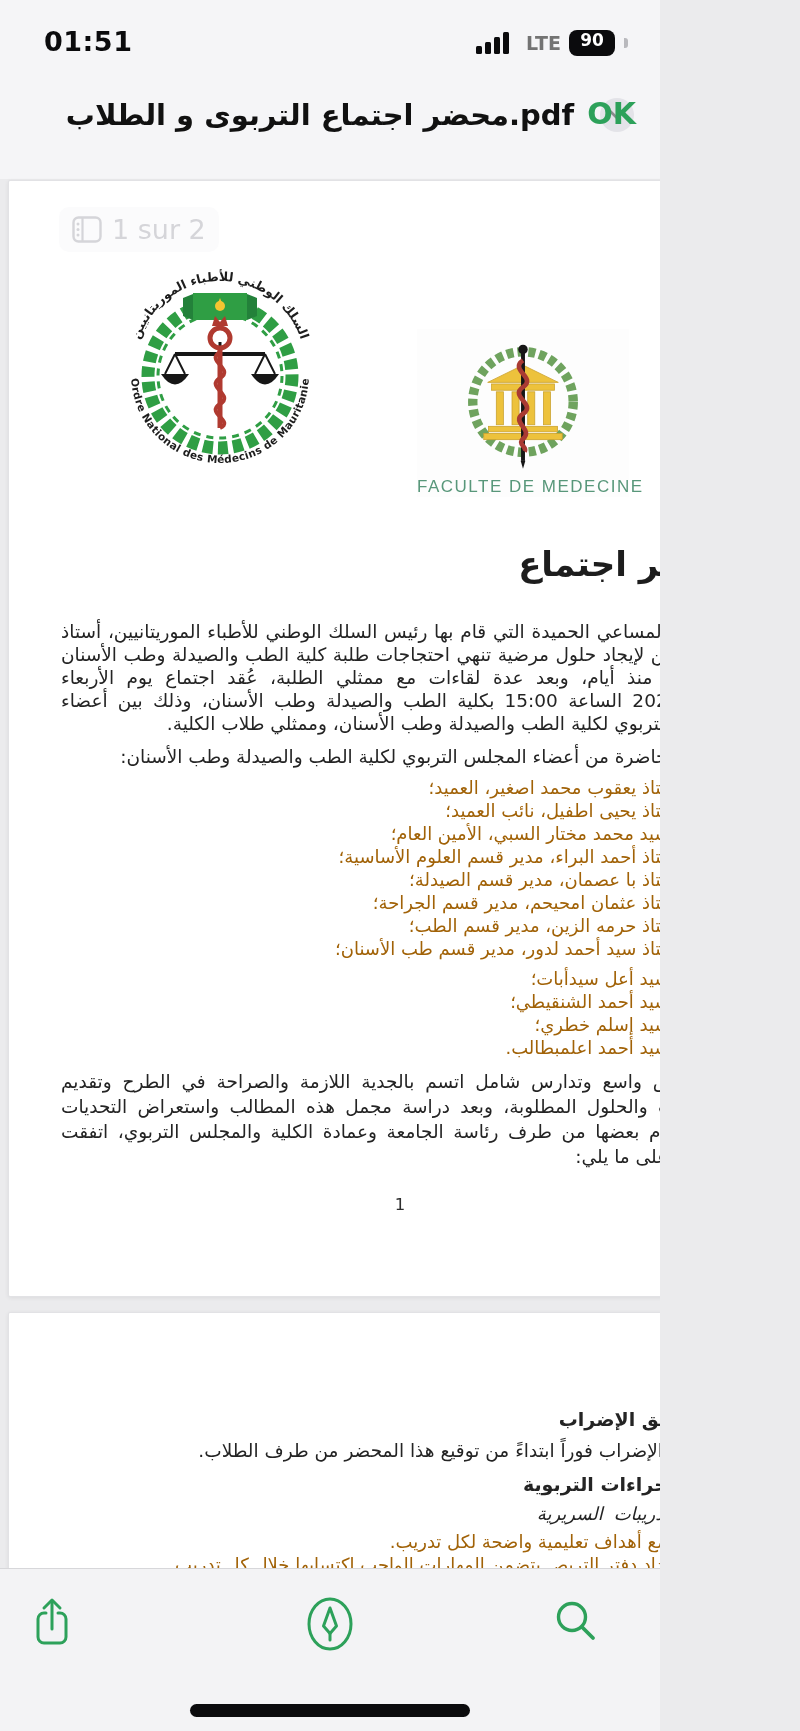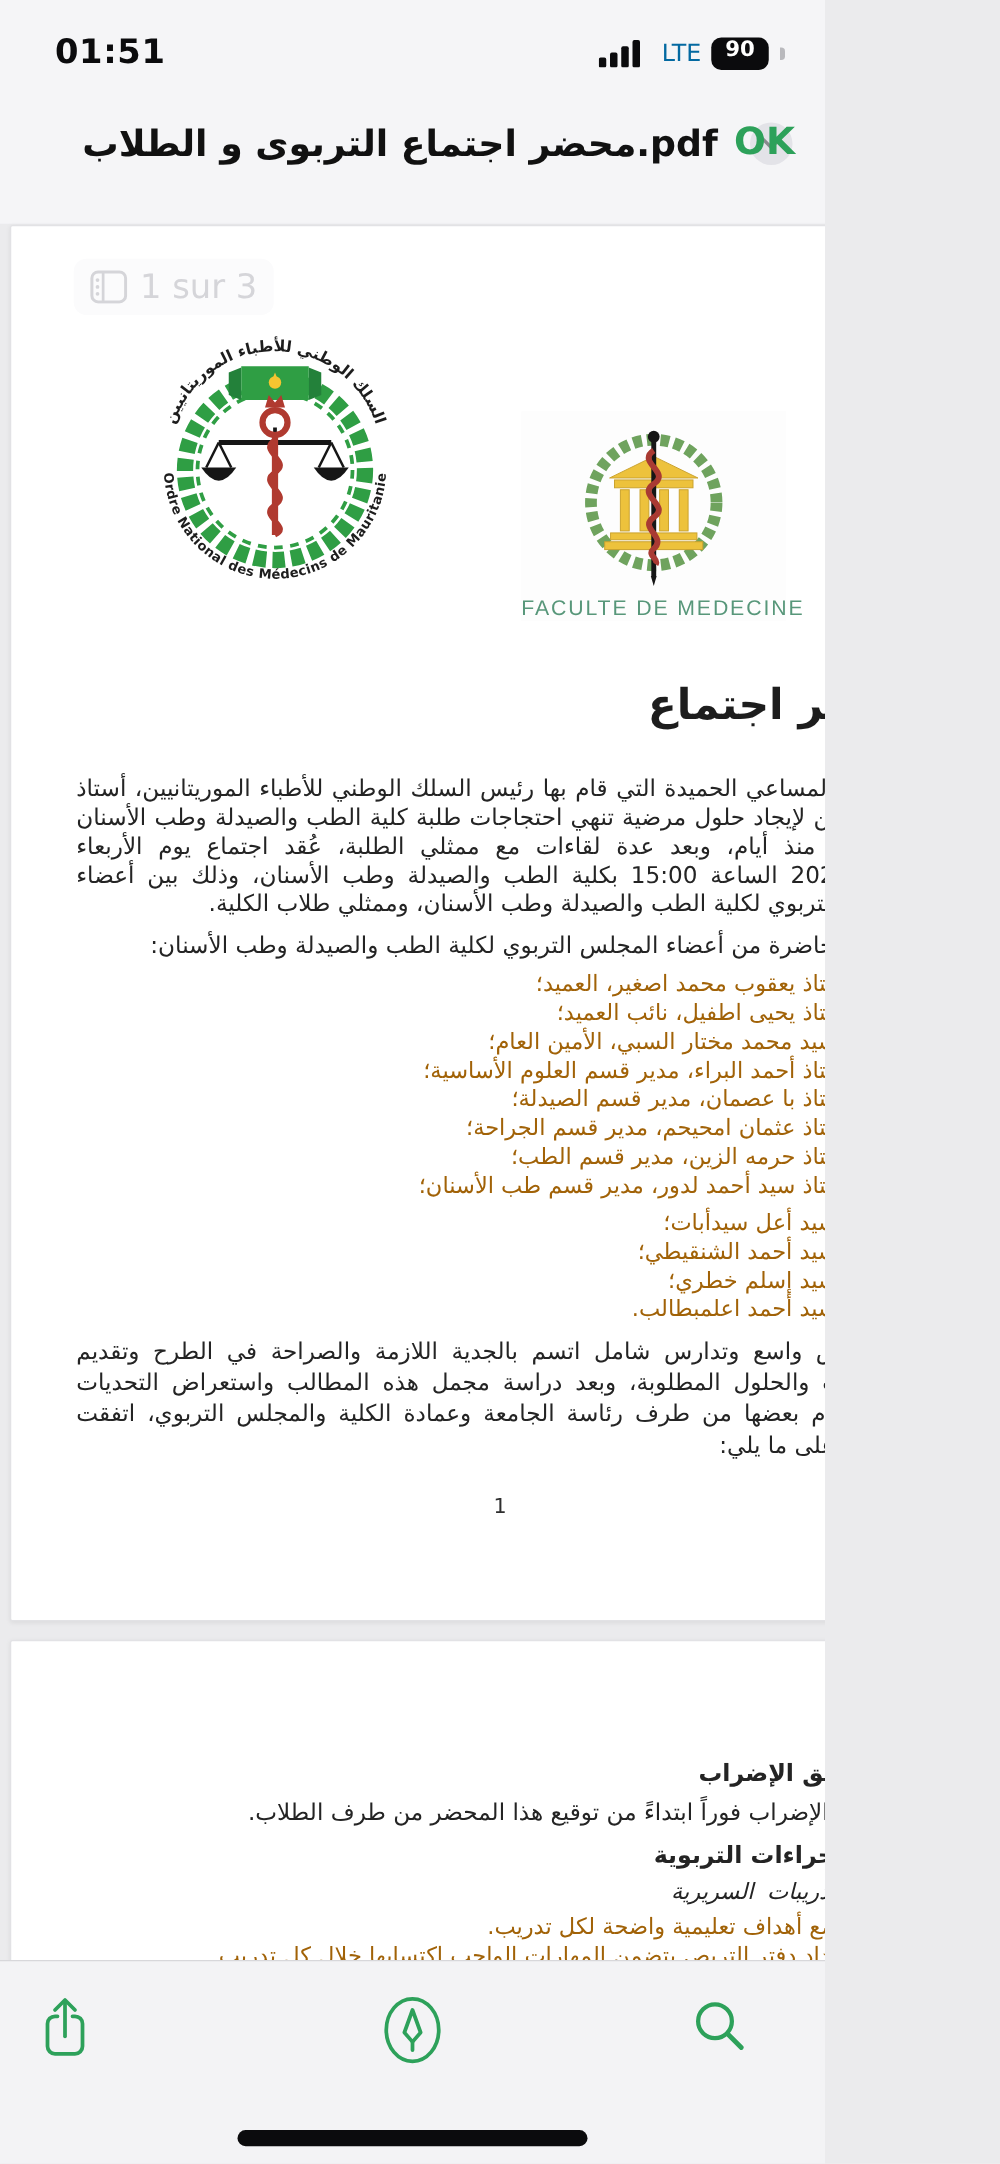--- a/index.html
+++ b/index.html
@@ -3,21 +3,21 @@
 <meta charset="utf-8">
 <style>
   html,body{margin:0;padding:0;background:#ebebed;}
   .screen{position:relative;width:660px;height:1731px;overflow:hidden;
           background:#ebebed;font-family:"DejaVu Sans",sans-serif;-webkit-font-smoothing:antialiased;}
 
   
   .status-bar{position:absolute;top:0;left:0;right:0;height:60px;background:#f5f5f7;}
   .time{position:absolute;left:44px;top:26px;font-size:27px;font-weight:600;color:#0b0b0d;letter-spacing:.5px;}
   .status-right{position:absolute;right:32px;top:30px;display:flex;align-items:center;gap:8px;}
-  .net-label{font-size:19px;font-weight:400;color:#0369a1;}
+  .net-label{font-size:19px;font-weight:700;color:#737373;}
   .battery{position:relative;width:46px;height:26px;background:#0b0b0d;border-radius:8px;
            display:flex;justify-content:center;}
   .battery span{color:#fff;font-size:17px;font-weight:700;}
   .battery-nub{width:4px;height:10px;background:#b9b9bd;border-radius:0 3px 3px 0;margin-left:1px;}
 
   
   .header{position:absolute;top:60px;left:0;right:0;height:119px;background:#f5f5f7;}
   .title-wrap{position:absolute;left:150px;right:110px;top:38px;display:flex;align-items:center;justify-content:center;gap:26px;}
   .doc-title{font-size:29px;font-weight:700;color:#111;white-space:nowrap;}
   .chevron-circle{width:34px;height:34px;border-radius:50%;background:#e3e3e8;display:flex;align-items:center;justify-content:center;flex:0 0 auto;cursor:pointer;}
@@ -103,21 +103,21 @@
   <div class="page page1">
 
     <div class="page-indicator">
       <svg width="30" height="27" viewBox="0 0 30 27">
         <rect x="1.5" y="1.5" width="27" height="24" rx="5" fill="none" stroke="#d5d5d9" stroke-width="2.4"></rect>
         <line x1="10.5" y1="1.5" x2="10.5" y2="25.5" stroke="#d5d5d9" stroke-width="2.2"></line>
         <circle cx="6" cy="8" r="1.5" fill="#d5d5d9"></circle>
         <circle cx="6" cy="13.5" r="1.5" fill="#d5d5d9"></circle>
         <circle cx="6" cy="19" r="1.5" fill="#d5d5d9"></circle>
       </svg>
-      <span>1 sur 3</span>
+      <span>1 sur 2</span>
     </div>
 
     <div class="logos">
 
       <svg class="left-logo" viewBox="0 0 214 216">
         <defs>
           <path id="topArc" d="M 22,112 A 85,85 0 0 1 192,112"></path>
           <path id="botArc" d="M 18,120 A 89,89 0 0 0 196,120"></path>
         </defs>
 

